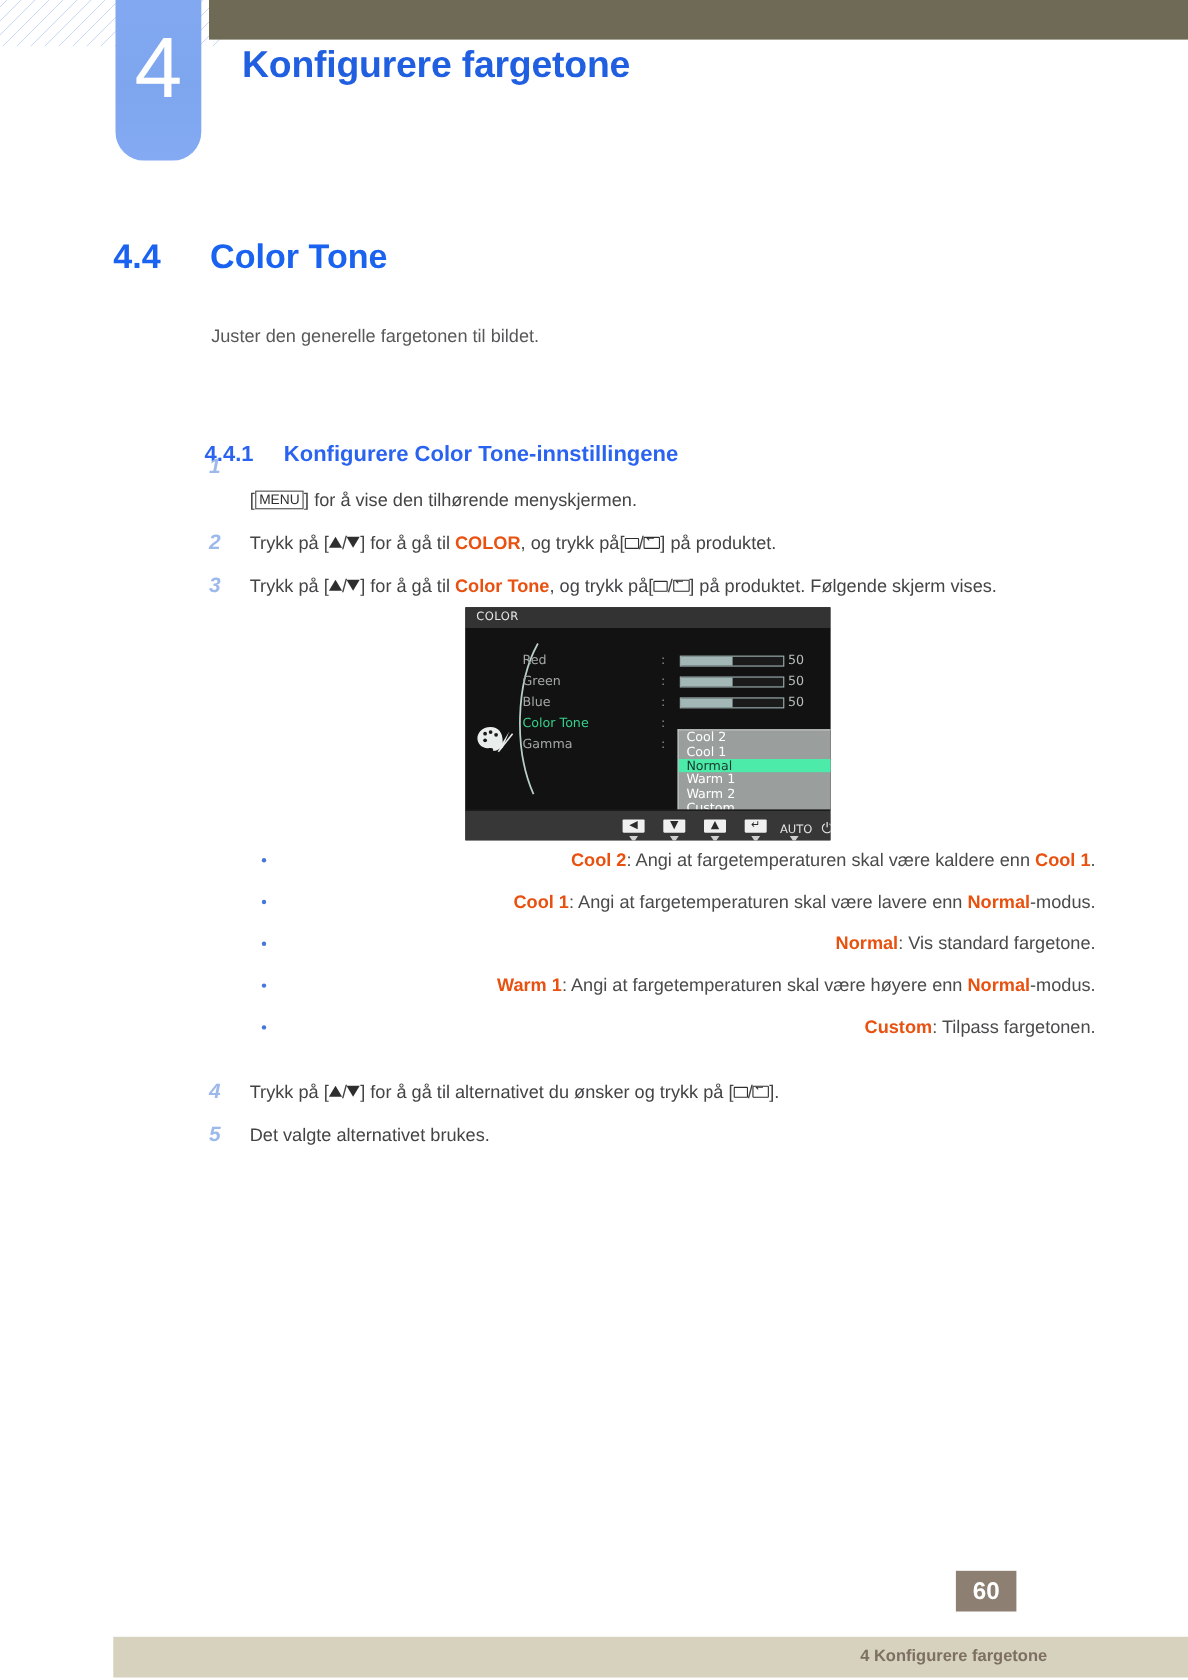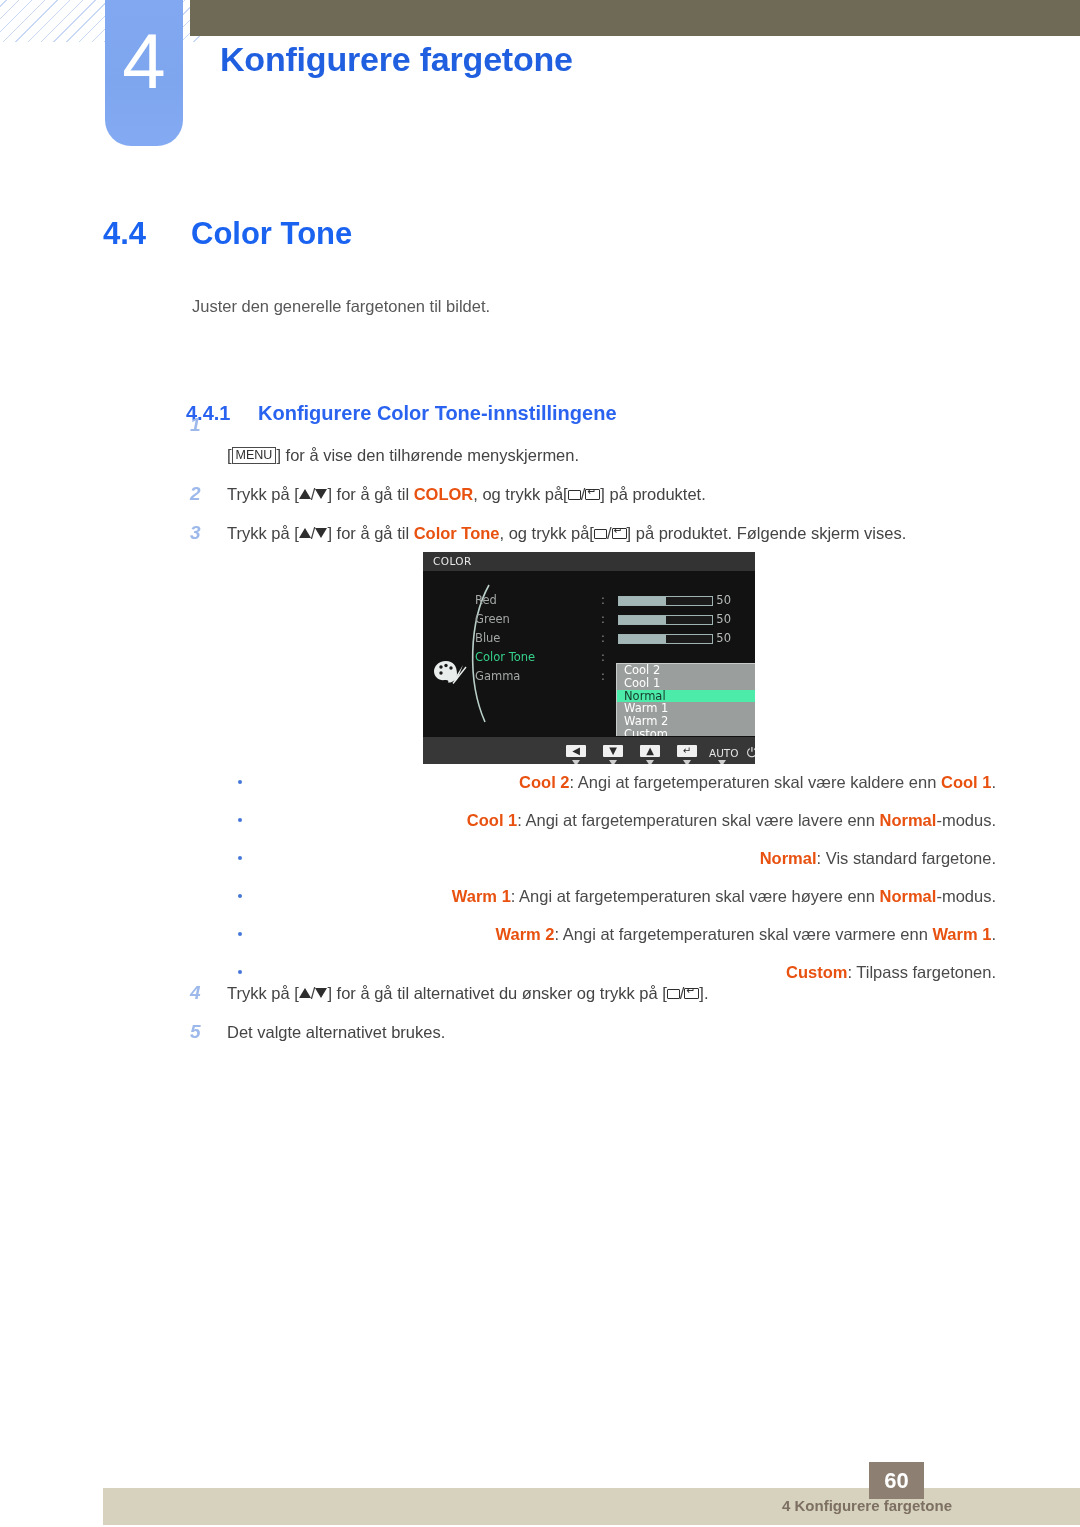--- a/index.html
+++ b/index.html
@@ -404,21 +404,21 @@
     right: 128px;
     top: 9px;
     color: #7d6f62;
     font-size: 15px;
     font-weight: bold;
     white-space: nowrap;
   }
   .footer-page {
     position: absolute;
     left: 869px;
-    top: 1462px;
+    top: 1428px;
     width: 55px;
     height: 37px;
     background: #8d7f72;
   }
   .footer-page .n {
     position: absolute;
     left: 0; right: 0; top: 6px;
     text-align: center;
     color: #ffffff;
     font-size: 22px;
@@ -591,24 +591,20 @@
   <div class="bullet">
     <span class="dot"></span>
     <span class="accent">Normal</span><span>: </span><span>Vis standard fargetone.</span><span class="accent"></span><span></span>
   </div>
 
   <div class="bullet">
     <span class="dot"></span>
     <span class="accent">Warm 1</span><span>: </span><span>Angi at fargetemperaturen skal være høyere enn </span><span class="accent">Normal</span><span>-modus.</span>
   </div>
 
-  <div class="bullet">
-    <span class="dot"></span>
-    <span class="accent">Warm 2</span><span>: </span><span>Angi at fargetemperaturen skal være varmere enn </span><span class="accent">Warm 1</span><span>.</span>
-  </div>
 
   <div class="bullet">
     <span class="dot"></span>
     <span class="accent">Custom</span><span>: </span><span>Tilpass fargetonen.</span><span class="accent"></span><span></span>
   </div>
 
 </div>
 
 <div class="steps steps-lower">
 

